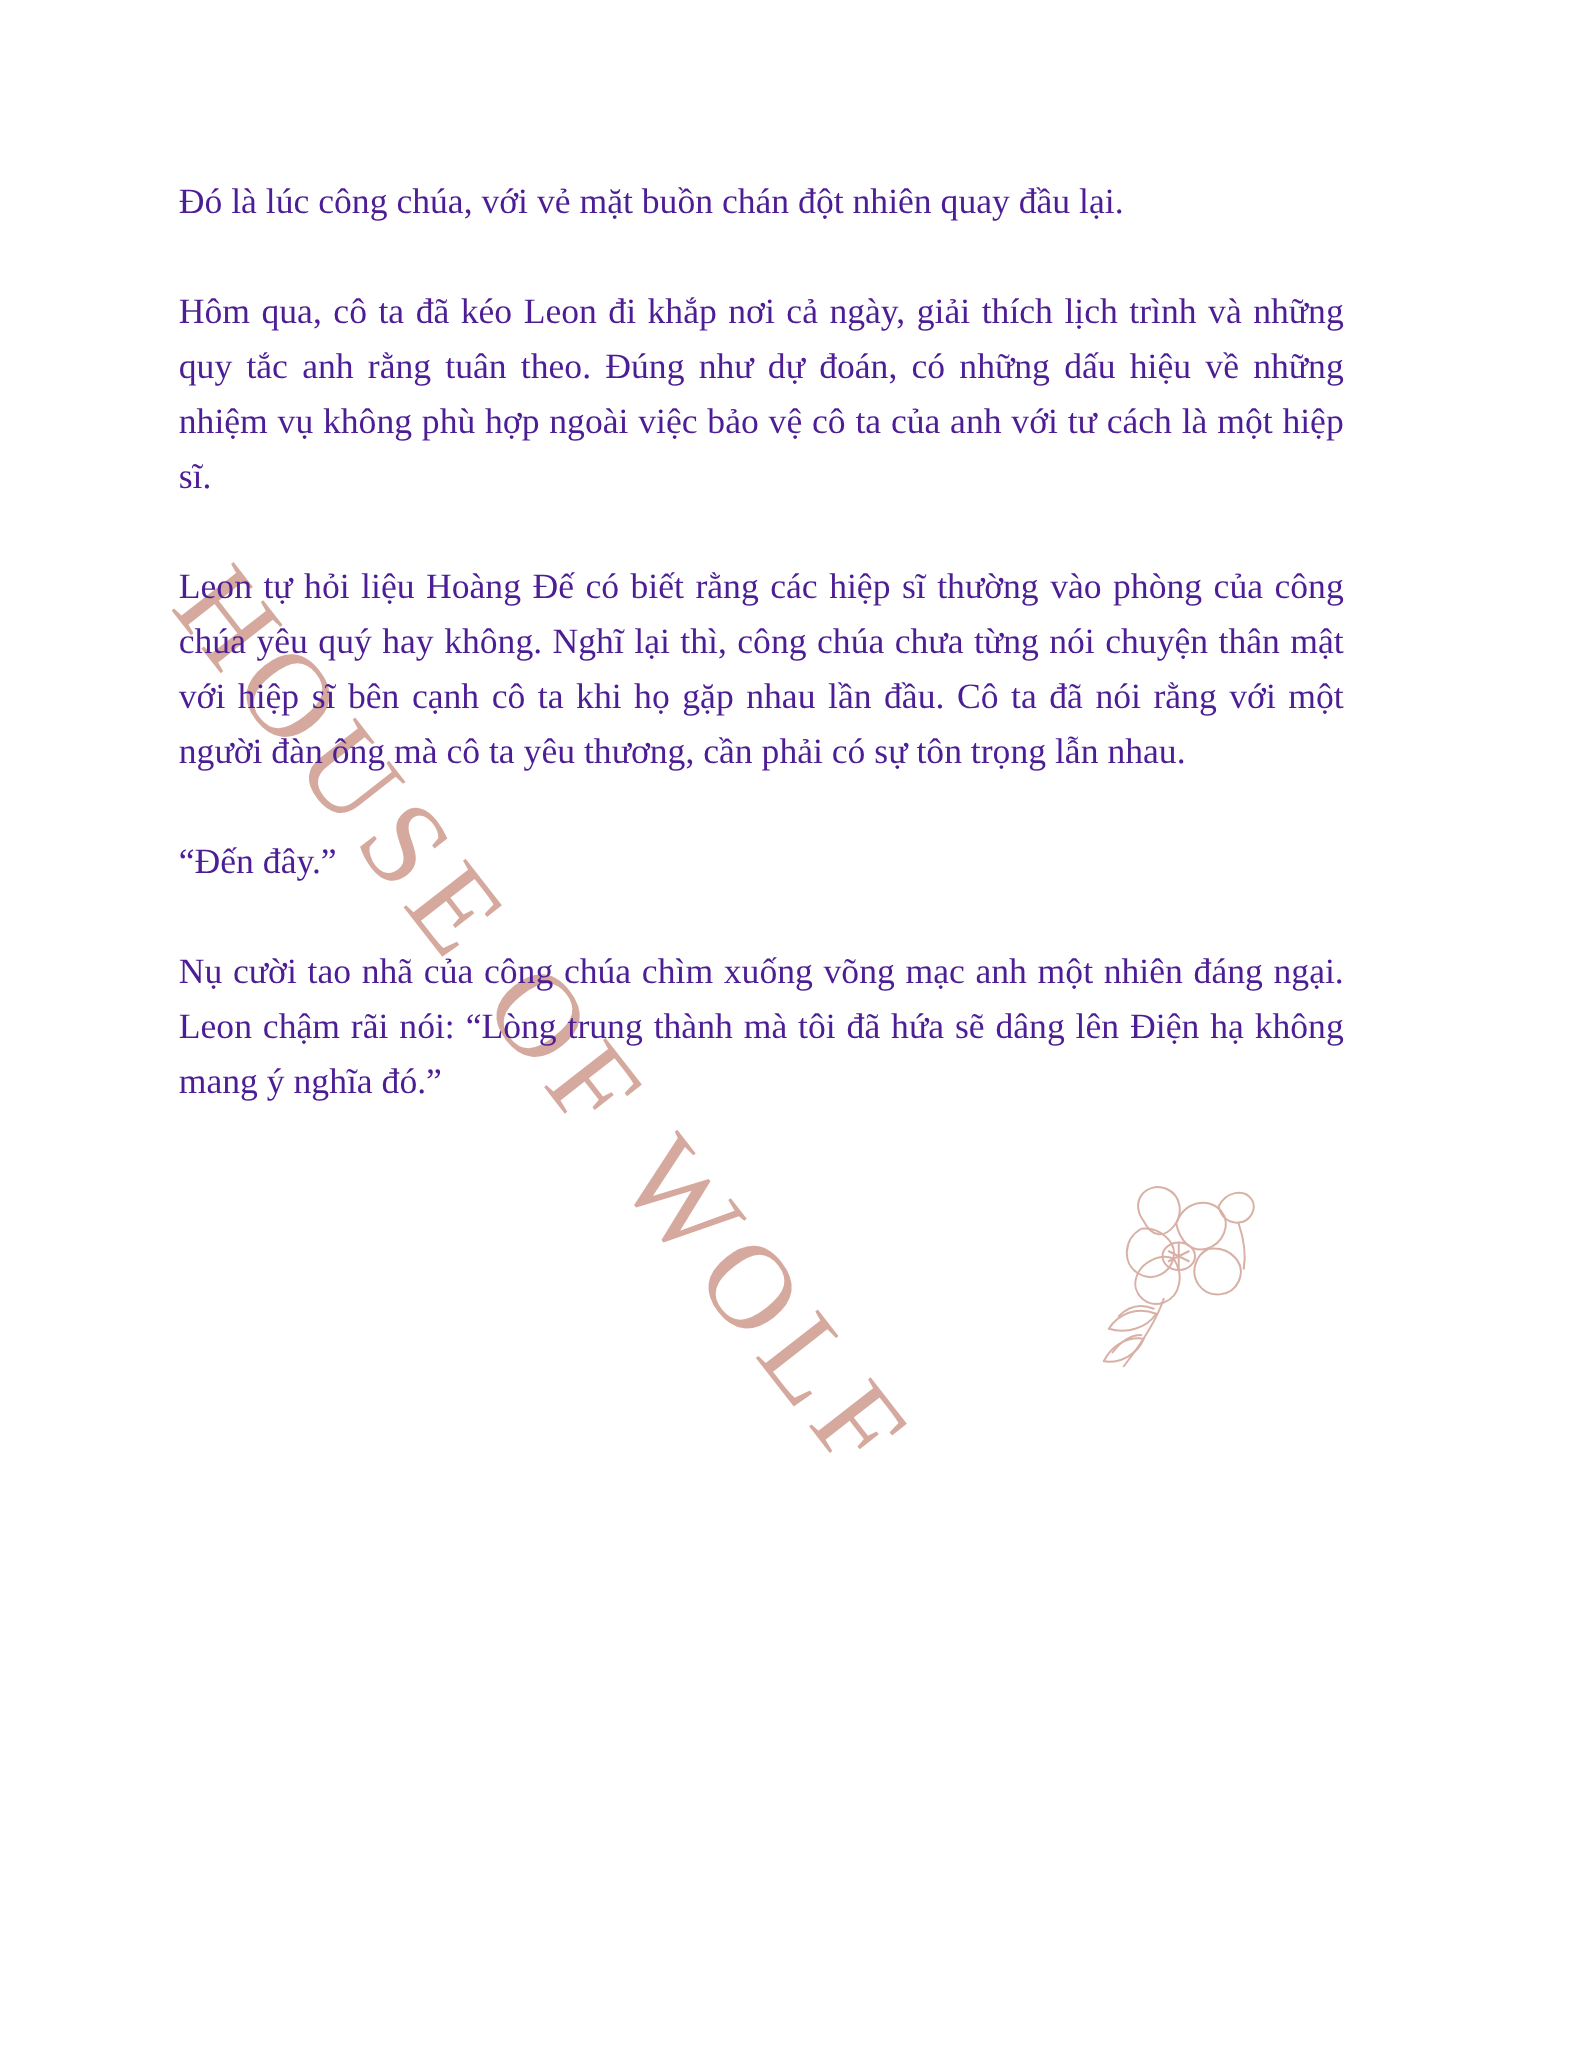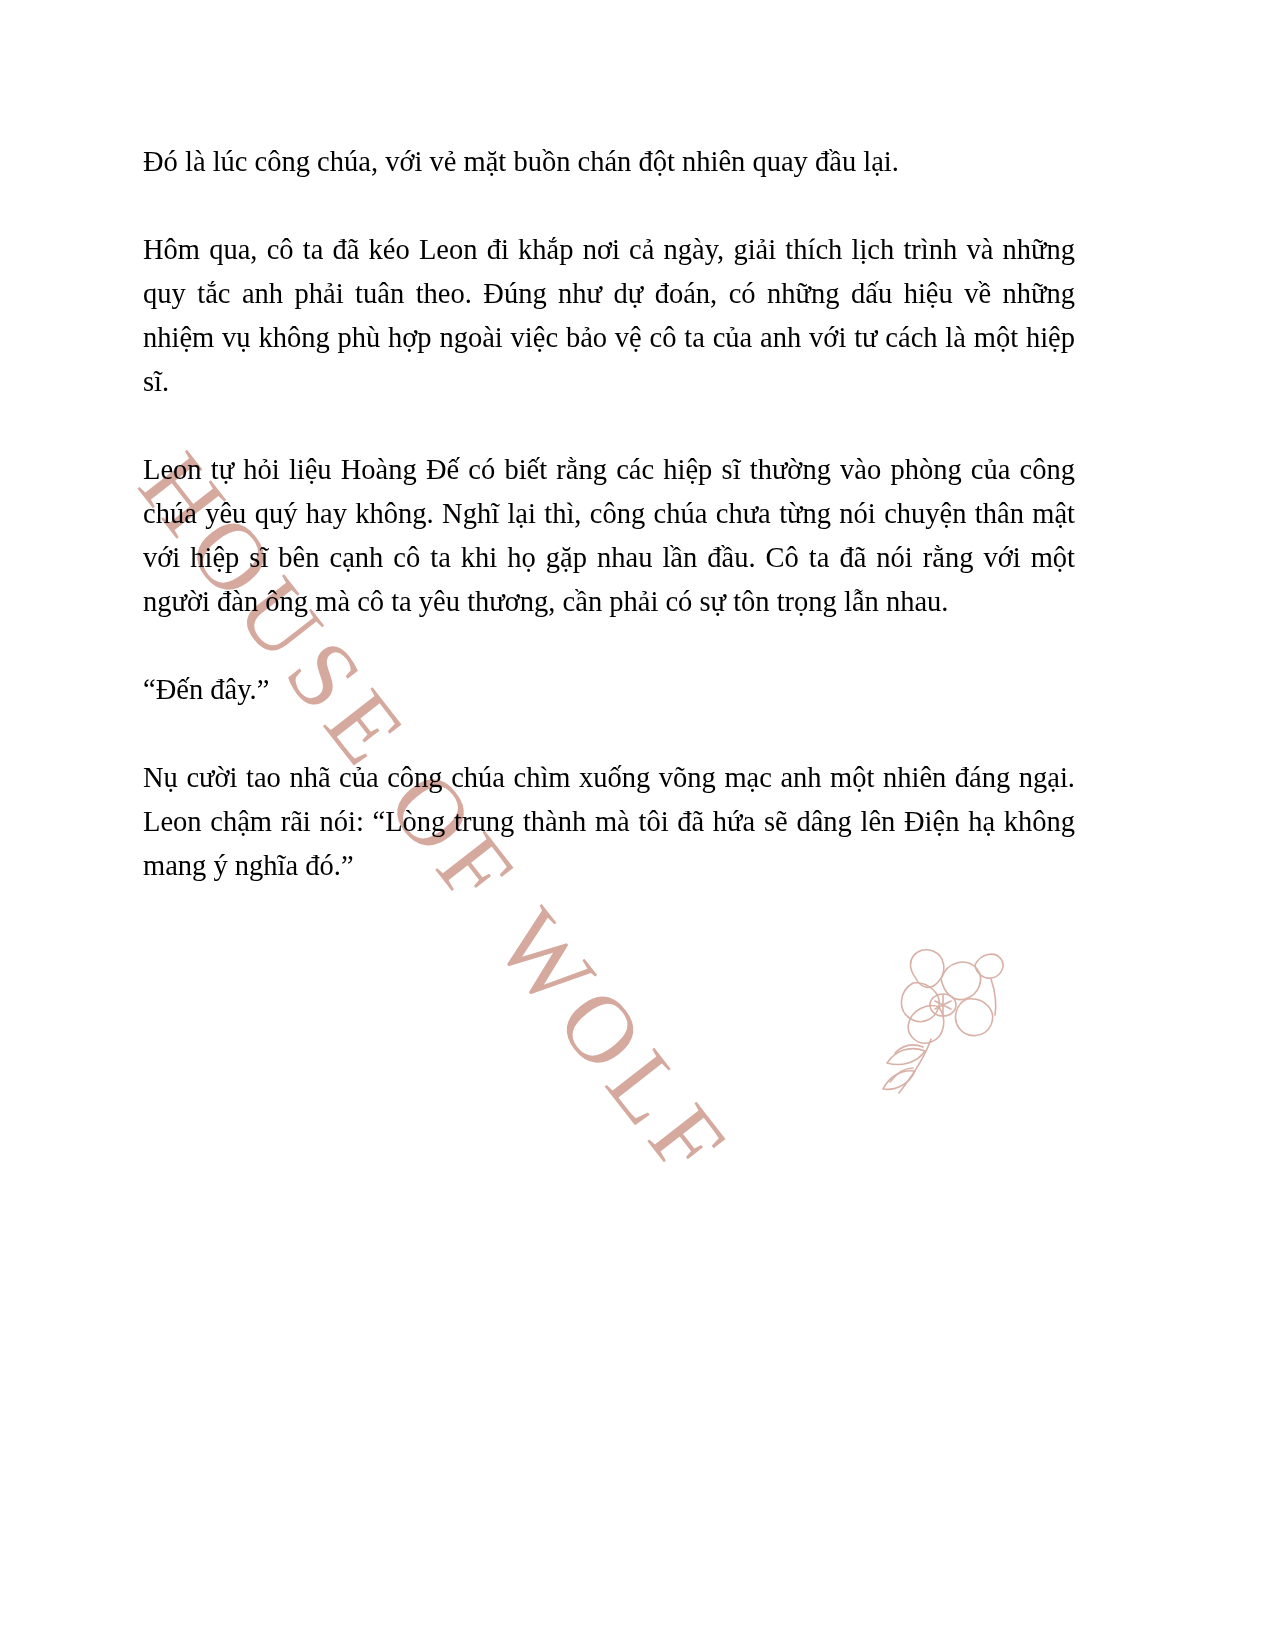--- a/index.html
+++ b/index.html
@@ -58,21 +58,21 @@
   }
   #content {
     position: absolute;
     left: 143px;
     top: 140px;
     width: 932px;
   }
   .para {
     font-size: 28.5px;
     line-height: 44px;
-    color: #000000;
+    color: #4c1d95;
     text-align: justify;
     text-justify: inter-word;
     margin: 0 0 44px 0;
     word-spacing: 0px;
   }
   .para.last { margin-bottom: 0; }
   .para.nojustify { text-align: left; }
 </style>
 </head>
 <body>
@@ -103,20 +103,20 @@
 
         <path d="M120 30 C126 18, 140 16, 146 24 C151 31, 146 42, 136 43 C128 44, 121 38, 120 30 Z"></path>
         <path d="M136 44 C140 56, 142 68, 140 80"></path>
       </g>
     </svg>
   </div>
 
   <div id="text-layer">
     <div id="content">
       <p class="para">Đó là lúc công chúa, với vẻ mặt buồn chán đột nhiên quay đầu lại.</p>
-      <p class="para">Hôm qua, cô ta đã kéo Leon đi khắp nơi cả ngày, giải thích lịch trình và những quy tắc anh phải tuân theo. Đúng như dự đoán, có những dấu hiệu về những nhiệm vụ không phù hợp ngoài việc bảo vệ cô ta của anh với tư cách là một hiệp sĩ.</p>
+      <p class="para">Hôm qua, cô ta đã kéo Leon đi khắp nơi cả ngày, giải thích lịch trình và những quy tắc anh rằng tuân theo. Đúng như dự đoán, có những dấu hiệu về những nhiệm vụ không phù hợp ngoài việc bảo vệ cô ta của anh với tư cách là một hiệp sĩ.</p>
       <p class="para">Leon tự hỏi liệu Hoàng Đế có biết rằng các hiệp sĩ thường vào phòng của công chúa yêu quý hay không. Nghĩ lại thì, công chúa chưa từng nói chuyện thân mật với hiệp sĩ bên cạnh cô ta khi họ gặp nhau lần đầu. Cô ta đã nói rằng với một người đàn ông mà cô ta yêu thương, cần phải có sự tôn trọng lẫn nhau.</p>
       <p class="para nojustify">“Đến đây.”</p>
       <p class="para last">Nụ cười tao nhã của công chúa chìm xuống võng mạc anh một nhiên đáng ngại. Leon chậm rãi nói: “Lòng trung thành mà tôi đã hứa sẽ dâng lên Điện hạ không mang ý nghĩa đó.”</p>
     </div>
   </div>
 
 </div>
 
 </body></html>

